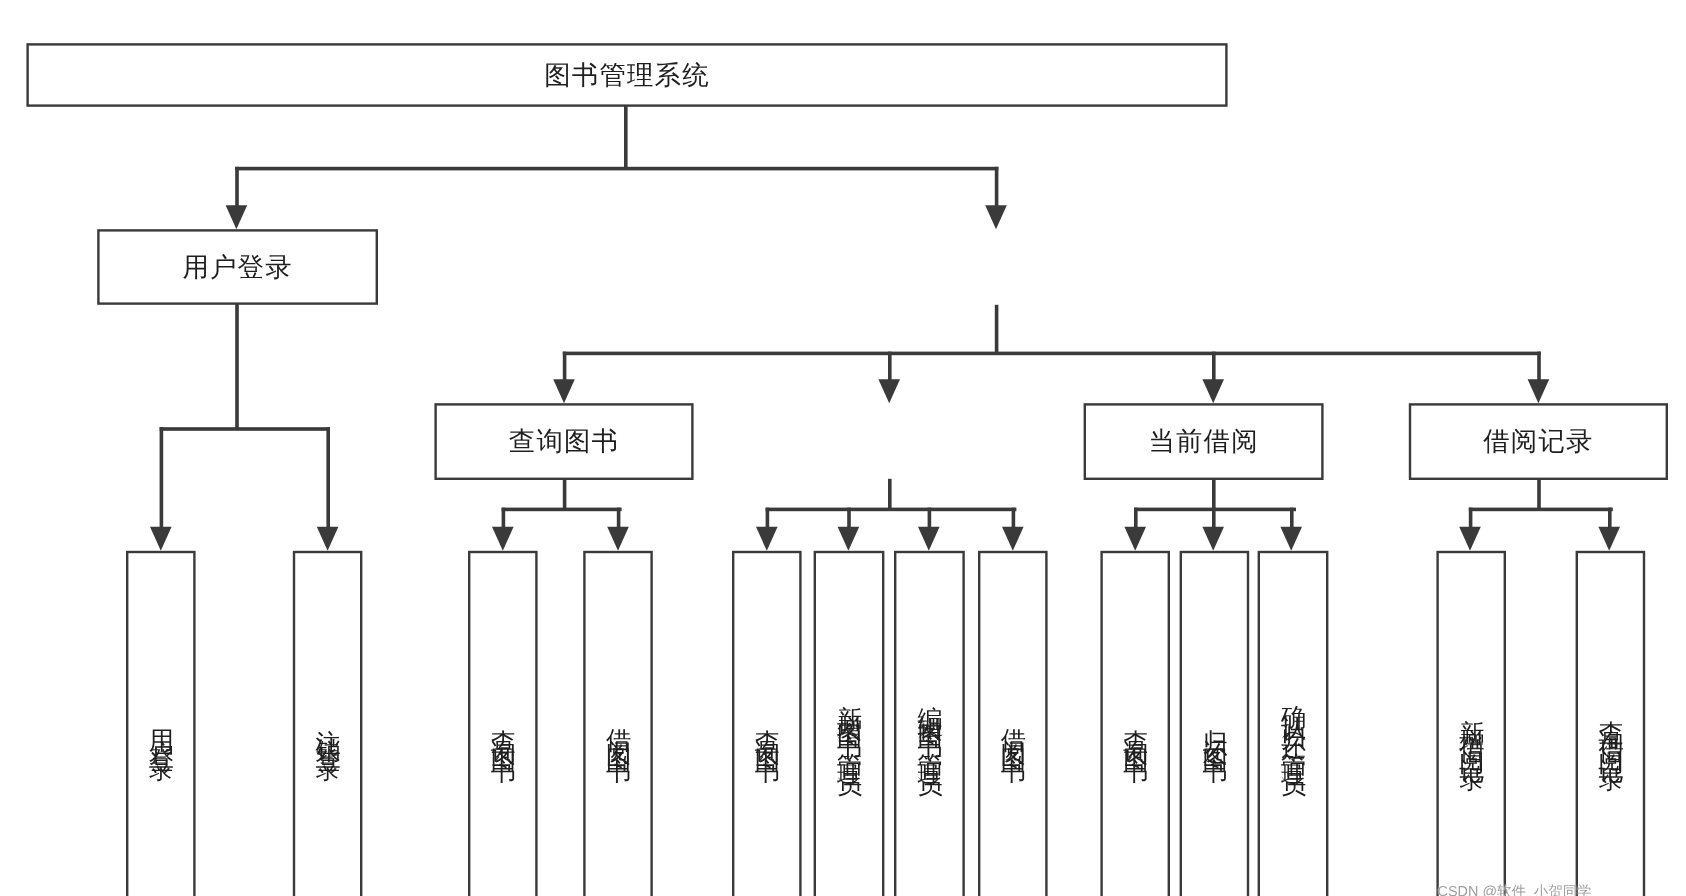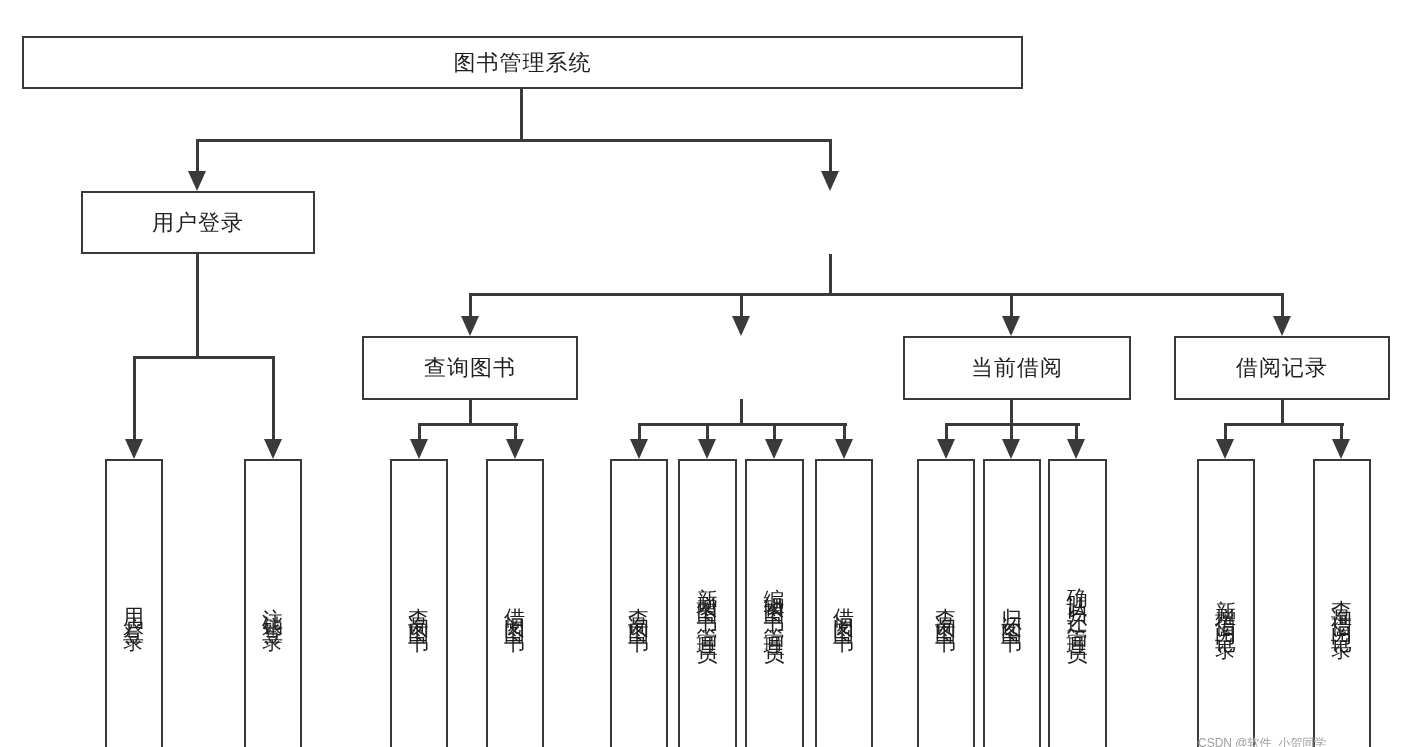--- a/index.html
+++ b/index.html
@@ -61,21 +61,21 @@
   <div class="vline" style="left:469px;top:271px;height:25px;"></div>
   <div class="arrow" style="left:461px;top:294px;"></div>
   <div class="vline" style="left:740px;top:271px;height:25px;"></div>
   <div class="arrow" style="left:732px;top:294px;"></div>
   <div class="vline" style="left:1010px;top:271px;height:25px;"></div>
   <div class="arrow" style="left:1002px;top:294px;"></div>
   <div class="vline" style="left:1281px;top:271px;height:25px;"></div>
   <div class="arrow" style="left:1273px;top:294px;"></div>
 
   <div class="box" style="left:362px;top:314px;width:216px;height:64px;">查询图书</div>
-  <div class="box" style="left:903px;top:314px;width:228px;height:64px;">当前借阅</div>
+  <div class="box" style="left:903px;top:314px;width:200px;height:64px;">当前借阅</div>
   <div class="box" style="left:1174px;top:314px;width:216px;height:64px;">借阅记录</div>
 
   <div class="vline" style="left:469px;top:377px;height:26px;"></div>
   <div class="hline" style="left:418px;top:401px;width:100px;"></div>
   <div class="vline" style="left:418px;top:401px;height:18px;"></div>
   <div class="arrow" style="left:410px;top:417px;"></div>
   <div class="vline" style="left:514px;top:401px;height:18px;"></div>
   <div class="arrow" style="left:506px;top:417px;"></div>
 
   <div class="vline" style="left:740px;top:377px;height:26px;"></div>

